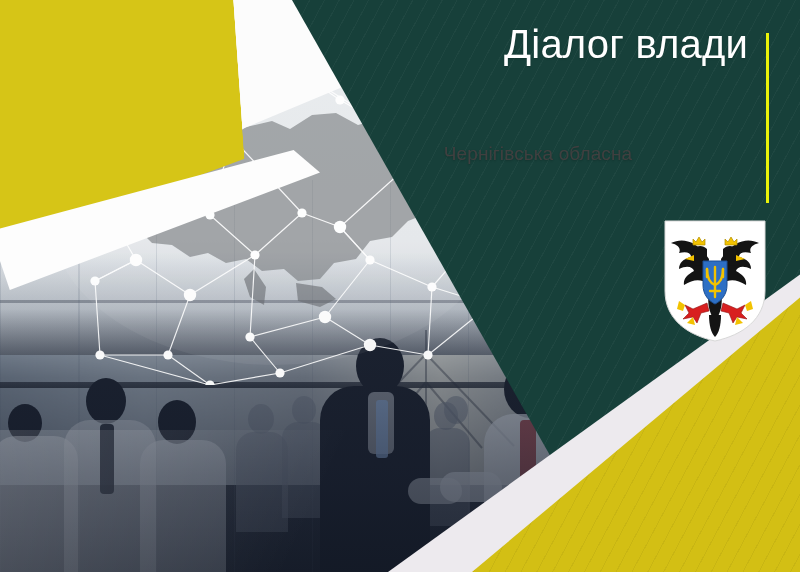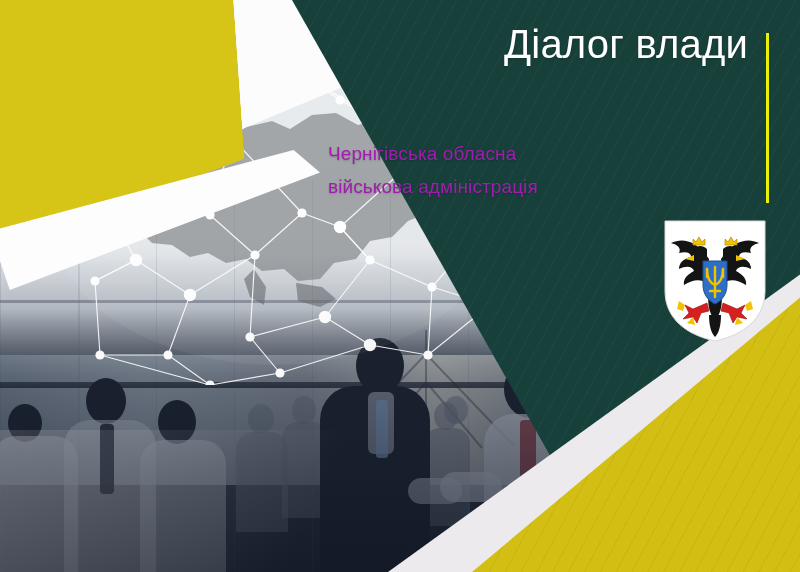--- a/index.html
+++ b/index.html
@@ -153,21 +153,21 @@
   .t-line{
     font-size:40px;
     line-height:1.12;
     font-weight:400;
     letter-spacing:.2px;
     white-space:nowrap;
     text-shadow:0 1px 2px rgba(0,0,0,.18);
   }
   .subBlock{
     position:absolute; right:52px; top:138px;
-    width:420px; text-align:left; color:#a21caf;
+    width:420px; text-align:center; color:#404040;
   }
   .s-line{
     font-size:19px;
     line-height:1.72;
     font-weight:400;
     letter-spacing:.1px;
     white-space:nowrap;
     text-shadow:0 1px 2px rgba(0,0,0,.2);
   }
   .accentRule{
@@ -342,21 +342,20 @@
   <div class="greenPanel"></div>
   <div class="whiteDiag"></div>
   <div class="yellowBR"></div>
 
   <div class="titleBlock">
     <div class="t-line">Діалог влади</div>
   </div>
 
   <div class="subBlock">
     <div class="s-line">Чернігівська обласна</div>
-    <div class="s-line">військова адміністрація</div>
   </div>
 
   <div class="accentRule"></div>
 
   <div class="emblem">
     <svg viewBox="0 0 104 124" width="104" height="124">
 
       <path d="M2,2 H102 V72 C102,100 80,116 52,122 C24,116 2,100 2,72 Z" fill="#ffffff" stroke="#d8d8d8" stroke-width="1"></path>
 
       <g fill="#141414">

